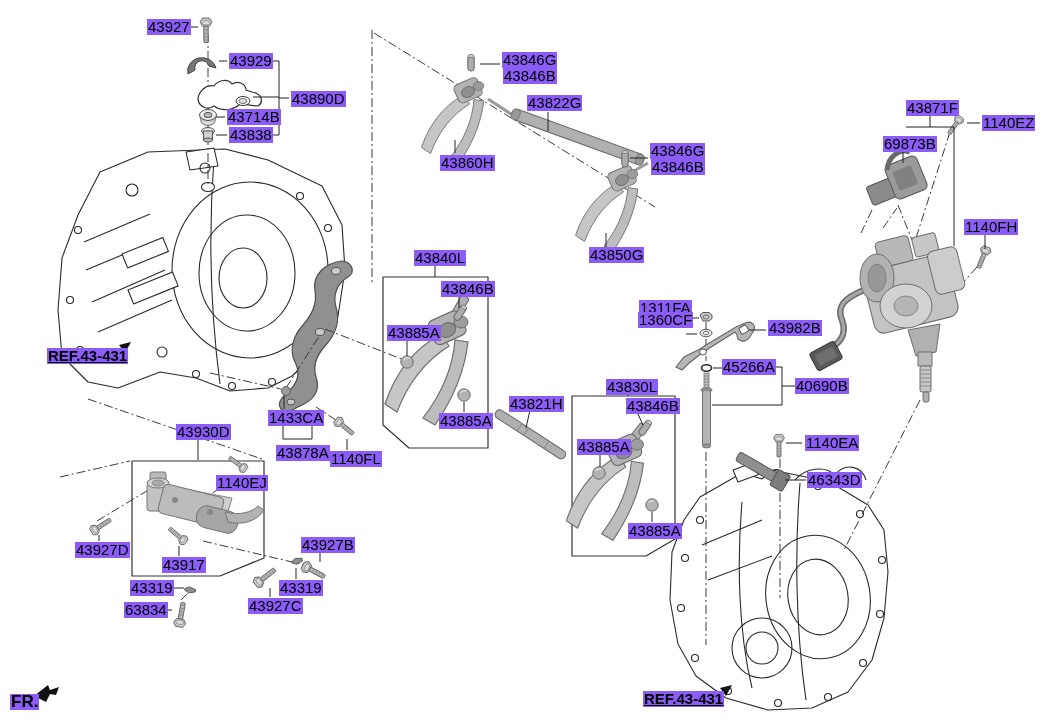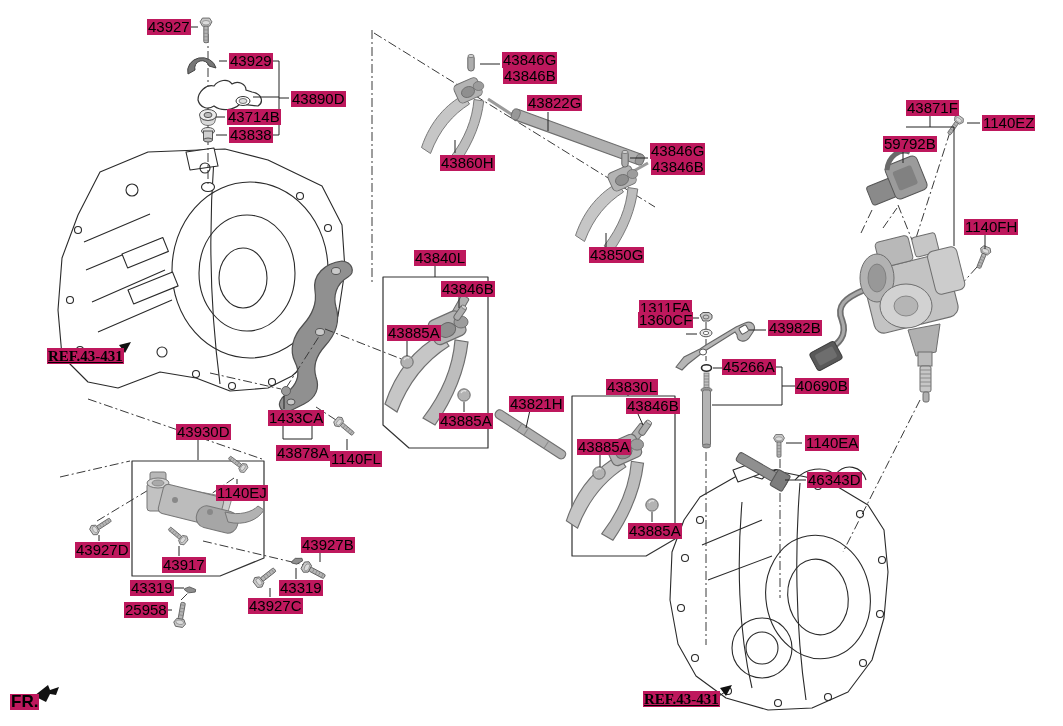--- a/index.html
+++ b/index.html
@@ -1,21 +1,21 @@
 <!DOCTYPE html>
 <html><head>
 <meta charset="utf-8">
 <style>
   html,body{margin:0;padding:0;background:#fff;}
   .stage{position:relative;width:1063px;height:726px;background:#fff;overflow:hidden;
          font-family:"Liberation Sans",sans-serif;}
   .stage svg{position:absolute;left:0;top:0;}
   .lbl{position:absolute;font:400 15px/16px "Liberation Sans",sans-serif;color:#000;
-       white-space:nowrap;background:#be185d;padding:0 1px;z-index:5;}
-  .ref{font-weight:700;text-decoration:underline;font-family:Liberation Serif, serif;}
+       white-space:nowrap;background:#8b5cf6;padding:0 1px;z-index:5;}
+  .ref{font-weight:700;text-decoration:underline;}
   .fr{font-weight:700;font-size:17px;}
 </style>
 </head>
 <body>
 
 <div class="stage">
 
 <svg width="1063" height="726" viewBox="0 0 1063 726">
   <defs>
     <g id="bolt">
@@ -309,29 +309,29 @@
   <div class="lbl" style="left:639px;top:300px">1311FA</div>
   <div class="lbl" style="left:638px;top:312px">1360CF</div>
   <div class="lbl" style="left:768px;top:320px">43982B</div>
   <div class="lbl" style="left:722px;top:359px">45266A</div>
   <div class="lbl" style="left:795px;top:378px">40690B</div>
   <div class="lbl" style="left:805px;top:435px">1140EA</div>
   <div class="lbl" style="left:807px;top:472px">46343D</div>
   <div class="lbl ref" style="left:643px;top:691px">REF.43-431</div>
   <div class="lbl" style="left:906px;top:100px">43871F</div>
   <div class="lbl" style="left:982px;top:115px">1140EZ</div>
-  <div class="lbl" style="left:883px;top:136px">59792B</div>
+  <div class="lbl" style="left:883px;top:136px">69873B</div>
   <div class="lbl" style="left:964px;top:219px">1140FH</div>
   <div class="lbl" style="left:268px;top:410px">1433CA</div>
   <div class="lbl" style="left:276px;top:445px">43878A</div>
   <div class="lbl" style="left:330px;top:451px">1140FL</div>
   <div class="lbl" style="left:176px;top:424px">43930D</div>
-  <div class="lbl" style="left:216px;top:485px">1140EJ</div>
+  <div class="lbl" style="left:216px;top:475px">1140EJ</div>
   <div class="lbl" style="left:75px;top:542px">43927D</div>
   <div class="lbl" style="left:162px;top:557px">43917</div>
   <div class="lbl" style="left:130px;top:580px">43319</div>
-  <div class="lbl" style="left:124px;top:602px">25958</div>
+  <div class="lbl" style="left:124px;top:602px">63834</div>
   <div class="lbl" style="left:248px;top:598px">43927C</div>
   <div class="lbl" style="left:279px;top:580px">43319</div>
   <div class="lbl" style="left:301px;top:537px">43927B</div>
   <div class="lbl fr" style="left:10px;top:694px">FR.</div>
 
 </div>
 
 </body></html>

